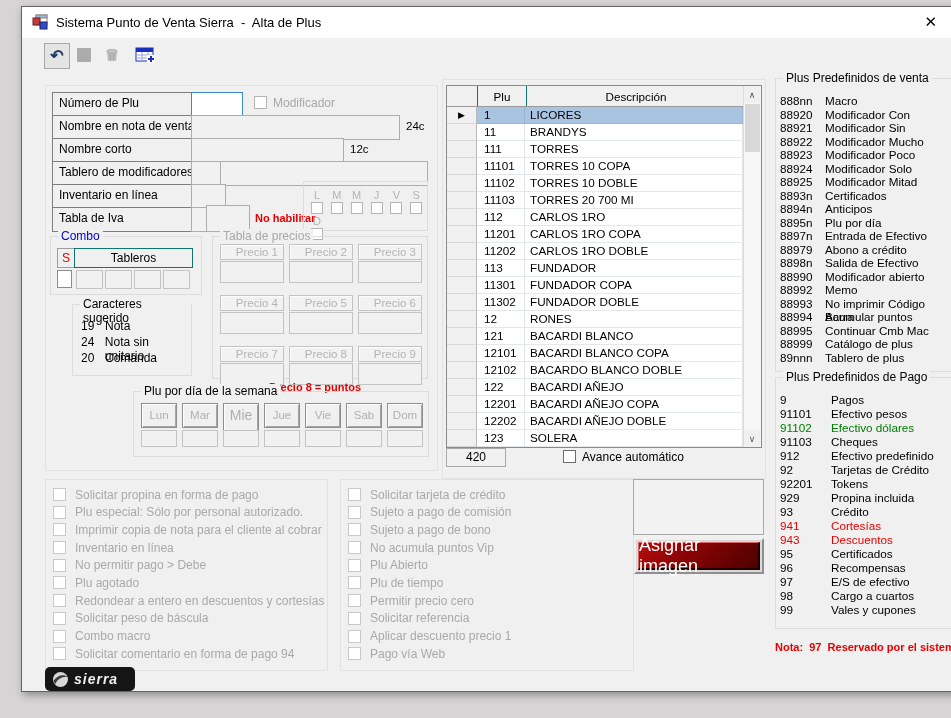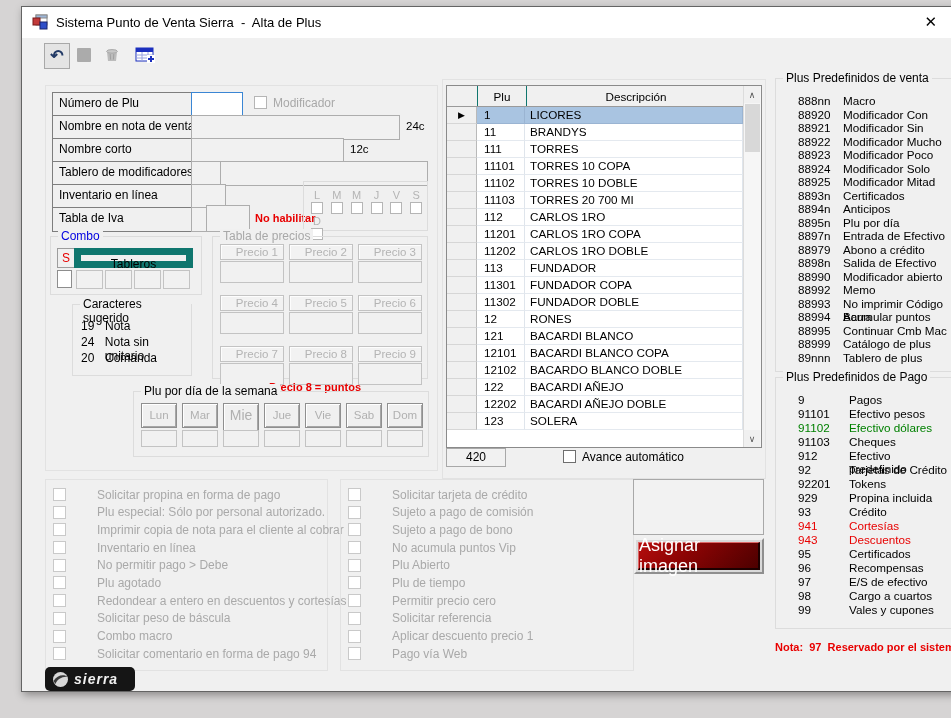--- a/index.html
+++ b/index.html
@@ -52,24 +52,24 @@
   .varrow{position:absolute;left:0;width:16px;height:17px;background:#f0f0f0;color:#555;font-size:9px;display:flex;align-items:center;justify-content:center;}
   .vthumb{position:absolute;left:1px;top:18px;width:15px;height:48px;background:#d8d8d8;}
   
   .btn3d{background:#f0f0f0;border:1px solid #8f8f8f;box-shadow:inset 1px 1px 0 #ffffff, inset -1px -1px 0 #a6a6a6;
     color:#b0b0b0;text-align:center;box-sizing:border-box;}
   .pbtn{background:#f2f2f2;border:1px solid #c3c3c3;box-shadow:inset 1px 1px 0 #fdfdfd;color:#b4b4b4;
     text-align:right;padding-right:5px;font-size:11.5px;line-height:15px;box-sizing:border-box;}
   .pinp{background:#f1f1f1;border:1px solid #c3c3c3;box-sizing:border-box;}
   
   .plist{position:absolute;font-size:11.7px;}
-  .plist .row{display:flex;margin-left:18px;}
+  .plist .row{display:flex;}
   .plist .code{flex:0 0 auto;}
   
-  .opt-row{display:flex;align-items:center;height:13px;margin-bottom:4.7px;gap:22px;}
+  .opt-row{display:flex;align-items:center;height:13px;margin-bottom:4.7px;}
   .opt-row .cb{flex:0 0 auto;margin-right:9px;border-color:#c9c9c9;}
   .opt-row .lbl{color:#a9a9a9;font-size:12px;white-space:nowrap;}
   
   .assign-wrap{position:absolute;left:612px;top:531px;width:130px;height:36px;background:#d9d9d9;
     border-top:2px solid #efefef;border-left:2px solid #efefef;border-right:2px solid #8f8f8f;border-bottom:2px solid #8f8f8f;padding:2px;box-sizing:border-box;}
   .assign-btn{width:100%;height:100%;background:linear-gradient(135deg,#b40d0d 0%,#8c0404 40%,#4d0000 100%);
     border-right:2px solid #1c0000;border-bottom:2px solid #1c0000;border-top:1px solid #d66;border-left:1px solid #d66;
     color:#fff;font-size:18px;display:flex;align-items:center;justify-content:center;box-sizing:border-box;}
   .logo{position:absolute;left:23px;top:660px;width:90px;height:24px;background:#151515;border-radius:5px;
     display:flex;align-items:center;padding:0 7px;box-sizing:border-box;}
@@ -194,21 +194,21 @@
           <span class="ltr">D</span>
           <span class="cb"></span>
         </span>
       </div>
   </div>
 
   <div class="grp" style="left:28px;top:229px;width:150px;height:57px;">
     <span class="grp-title blue">Combo</span>
   </div>
   <div class="abs" style="left:35px;top:241px;width:18px;height:20px;border:1px solid #9d9d9d;background:#f0f0f0;text-align:center;line-height:18px;color:#e80000;">S</div>
-  <div class="abs" style="left:52px;top:241px;width:119px;height:20px;border:7px solid #0f766e;background:#f0f0f0;text-align:center;line-height:18px;">Tableros</div>
+  <div class="abs" style="left:52px;top:241px;width:119px;height:20px;border:1px solid #0f766e;background:#f0f0f0;text-align:center;line-height:18px;">Tableros</div>
   <span class="abs" style="left:35px;top:263px;width:15px;height:18px;background:#fff;border:1px solid #8d8d8d;"></span>
   <div class="pinp abs" style="left:54px;top:263px;width:27px;height:19px;"></div>
   <div class="pinp abs" style="left:83px;top:263px;width:27px;height:19px;"></div>
   <div class="pinp abs" style="left:112px;top:263px;width:27px;height:19px;"></div>
   <div class="pinp abs" style="left:141px;top:263px;width:27px;height:19px;"></div>
 
   <div class="grp" style="left:50px;top:297px;width:118px;height:70px;">
     <span class="grp-title">Caracteres sugerido</span>
     <div style="position:absolute;left:8px;top:14px;">
 
@@ -414,20 +414,25 @@
           <div class="gc plu">12102</div>
           <div class="gc desc">BACARDO BLANCO DOBLE</div>
         </div>
 
         <div class="grow">
           <div class="gc sel"><span style="visibility: hidden;">▶</span></div>
           <div class="gc plu">122</div>
           <div class="gc desc">BACARDI AÑEJO</div>
         </div>
 
+        <div class="grow">
+          <div class="gc sel"><span style="visibility: hidden;">▶</span></div>
+          <div class="gc plu">12201</div>
+          <div class="gc desc">BACARDI AÑEJO COPA</div>
+        </div>
 
         <div class="grow">
           <div class="gc sel"><span style="visibility: hidden;">▶</span></div>
           <div class="gc plu">12202</div>
           <div class="gc desc">BACARDI AÑEJO DOBLE</div>
         </div>
 
         <div class="grow">
           <div class="gc sel"><span style="visibility: hidden;">▶</span></div>
           <div class="gc plu">123</div>

